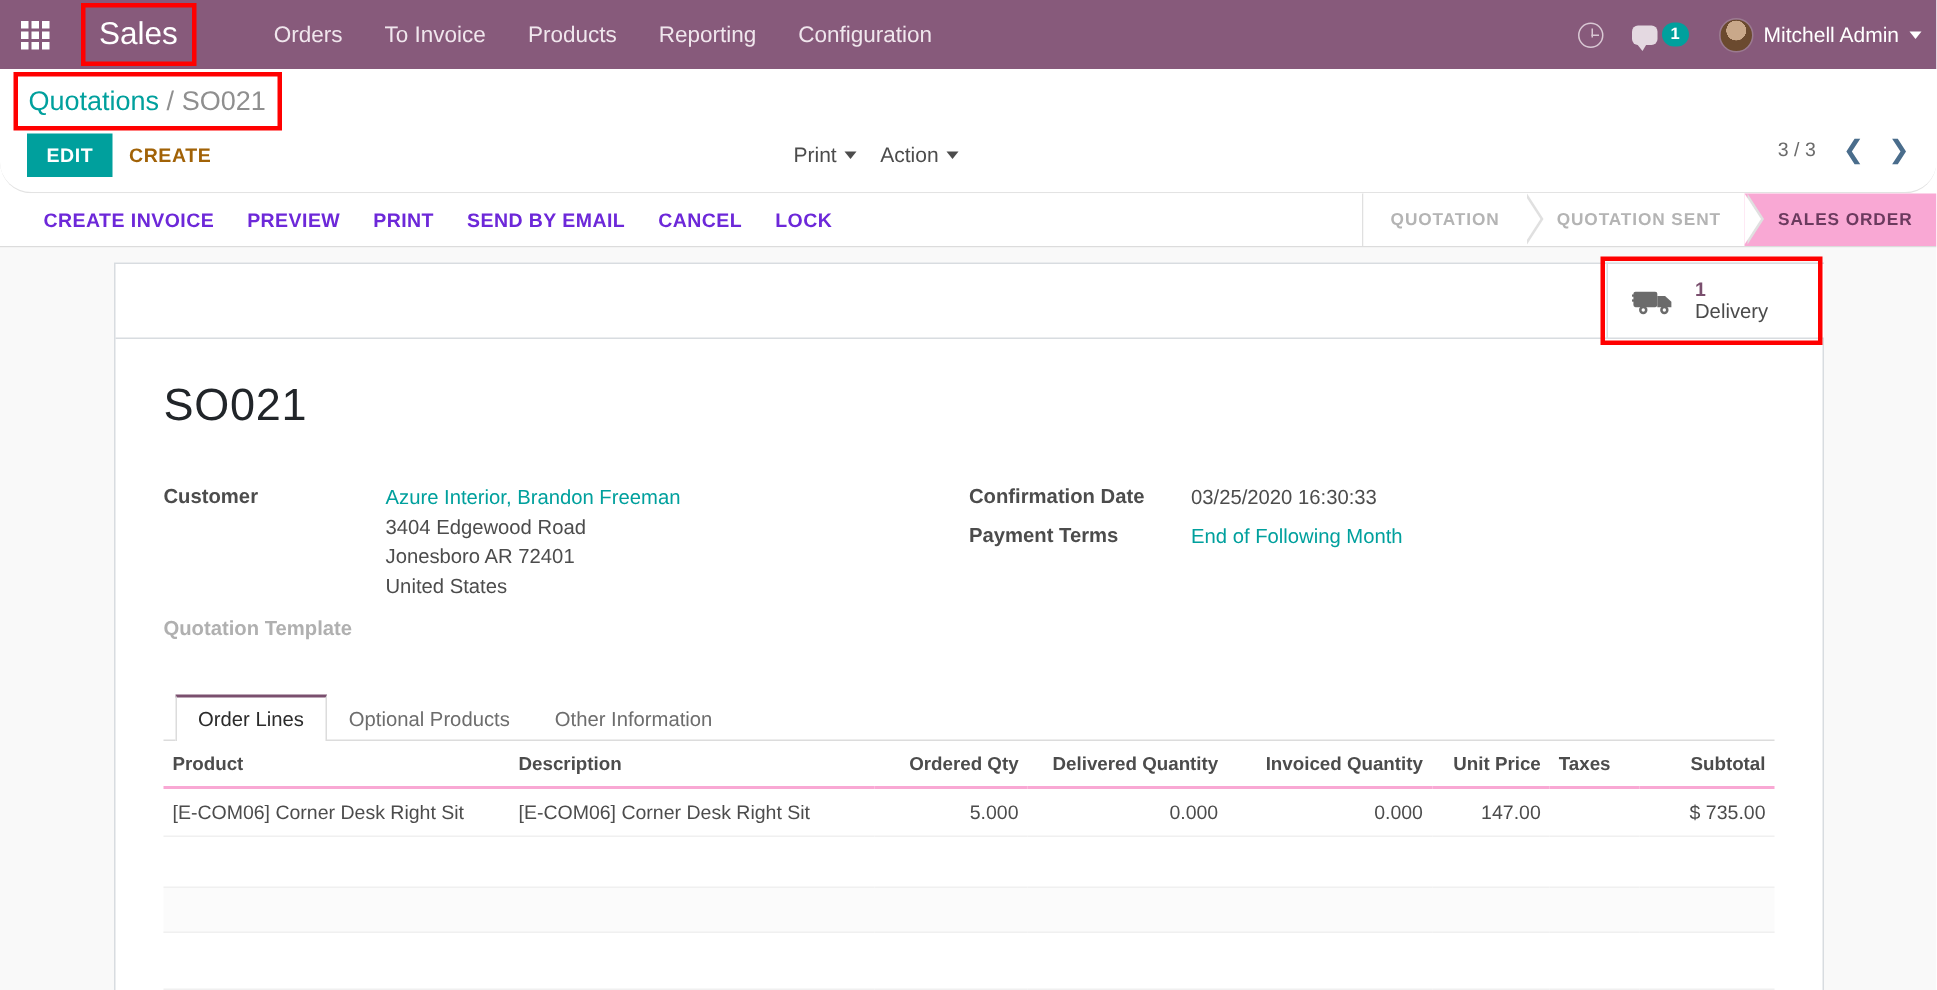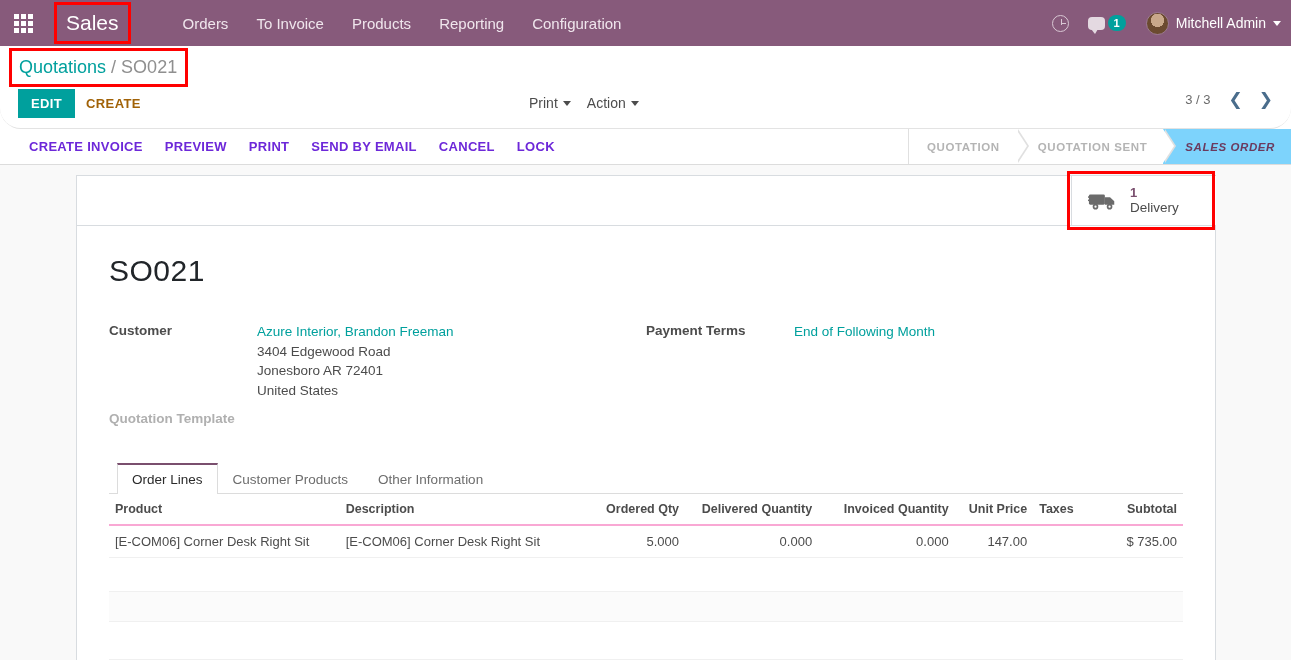--- a/index.html
+++ b/index.html
@@ -157,21 +157,21 @@
     width: 0; height: 0;
     border-top: 17.5px solid transparent; border-bottom: 17.5px solid transparent;
     border-left: 11px solid #ffffff;
   }
   .st::before {
     content: ""; position: absolute; right: -13px; top: 0; z-index: 1;
     width: 0; height: 0;
     border-top: 17.5px solid transparent; border-bottom: 17.5px solid transparent;
     border-left: 11px solid #e0e0e0;
   }
-  .st.active { background: #7dd3fc; color: #6b3a5e; font-style: italic; }
+  .st.active { background: #f9a8d4; color: #6b3a5e; }
   .st.active::after { border-left-color: #dcdcdc; }
   .st:last-child::after, .st:last-child::before { display: none; }
 
   
   .sheet-bg { background: #f9f9f9; height: calc(660px - 46px - 82px - 36px); position: relative; }
   .sheet {
     position: absolute; left: 76px; top: 10px; width: 1140px;
     background: #ffffff; border: 1px solid #d8dce0; min-height: 500px;
   }
   .sheet-btnbox { height: 50px; border-bottom: 1px solid #d8dce0; position: relative; }
@@ -376,32 +376,36 @@
             </div>
           </div>
           <div class="frow" style="margin-top:10px">
             <div class="flabel muted">Quotation Template</div>
             <div class="fval"></div>
           </div>
         </div>
 
         <div class="fcol right">
           <div class="frow">
+            <div class="flabel">Confirmation Date</div>
+            <div class="fval">03/25/2020 16:30:33</div>
+          </div>
+          <div class="frow">
             <div class="flabel">Payment Terms</div>
             <div class="fval">
               <a>End of Following Month</a>
             </div>
           </div>
         </div>
       </div>
 
       <div class="notebook">
         <div class="tabs">
           <button class="tab active">Order Lines</button>
-          <button class="tab">Customer Products</button>
+          <button class="tab">Optional Products</button>
           <button class="tab">Other Information</button>
         </div>
 
         <table class="olines">
           <thead>
             <tr>
               <th style="width:235px">Product</th>
               <th style="width:250px">Description</th>
               <th class="num" style="width:105px">Ordered Qty</th>
               <th class="num" style="width:135px">Delivered Quantity</th>

